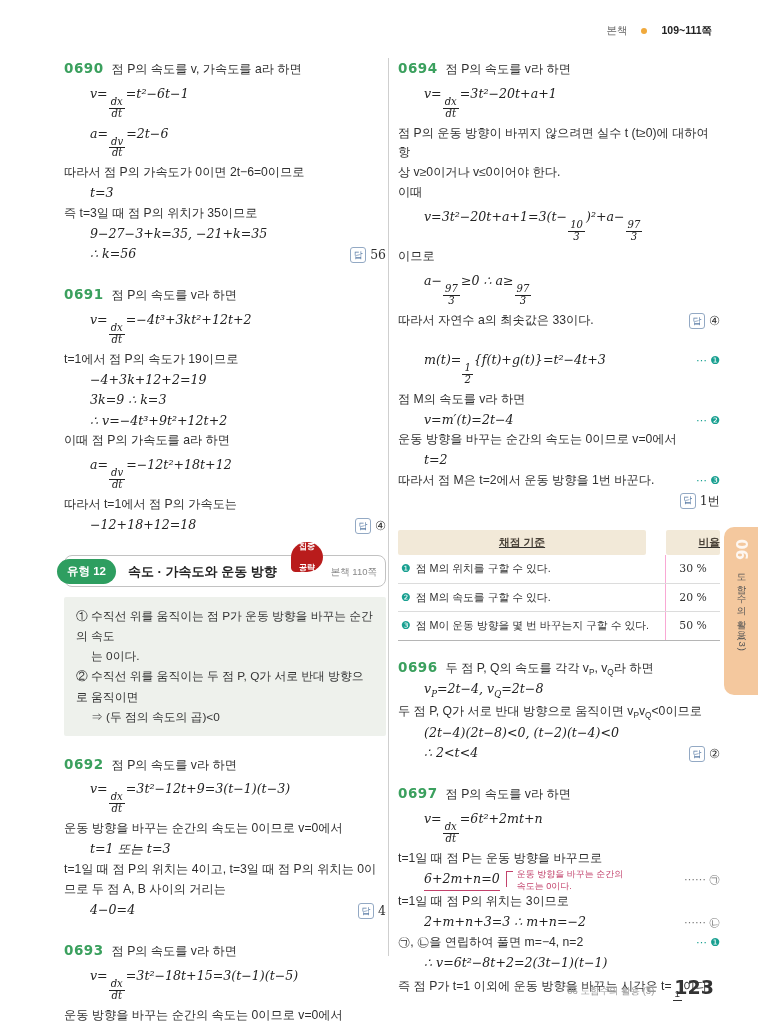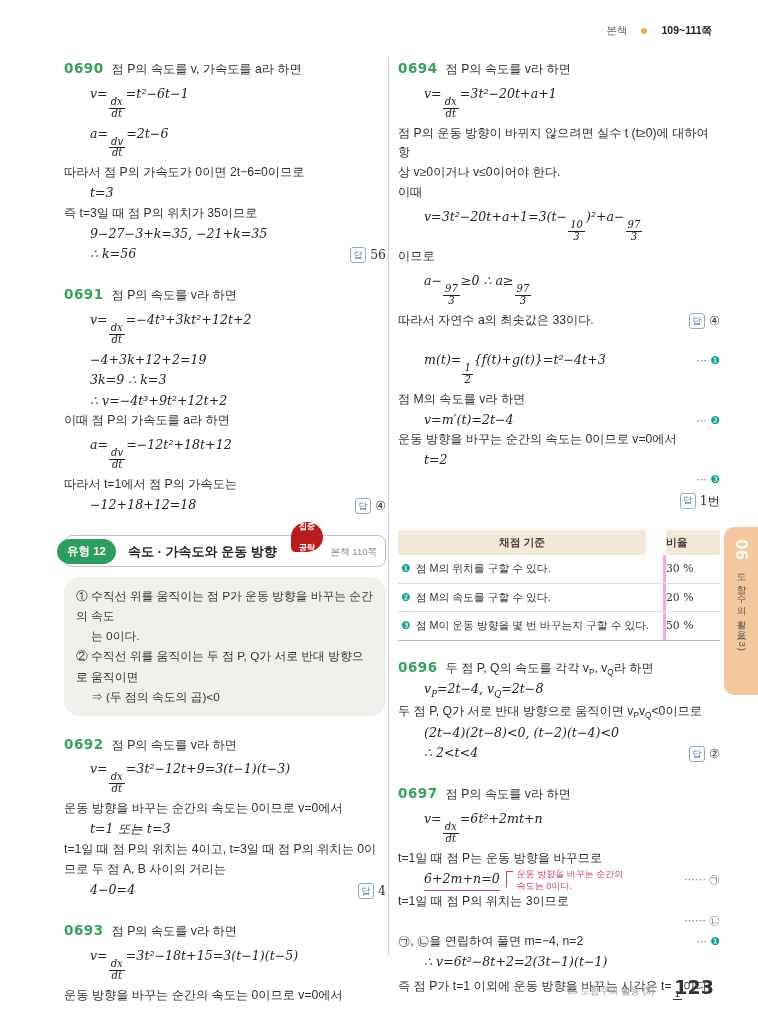--- a/index.html
+++ b/index.html
@@ -32,33 +32,33 @@
   
   .type-head{position:relative;border:1px solid #c2c2c2;border-radius:8px;height:30px;
       display:flex;align-items:center;margin:6px 0 10px;background:#fff;}
   .type-badge{background:#2e9e60;color:#fff;border-radius:14px;padding:3px 10px;font-size:11.5px;
       font-weight:bold;margin-left:-8px;margin-right:12px;white-space:nowrap;}
   .type-title{font-weight:bold;font-size:13px;color:#222;}
   .tag-badge{position:absolute;right:62px;top:-14px;background:#b91c1c;color:#fff;border-radius:50% 50% 50% 14%;
       width:32px;height:30px;display:flex;flex-direction:column;align-items:center;justify-content:space-between;
       font-size:8px;line-height:1.2;font-weight:bold;}
   .type-ref{position:absolute;right:8px;font-size:9.5px;color:#888;}
-  .type-body{background:#eef1ec;border-radius:16px;padding:9px 12px;font-size:11.8px;
+  .type-body{background:#eef1ec;border-radius:2px;padding:9px 12px;font-size:11.8px;
       line-height:1.7;color:#333;margin-bottom:18px;}
   .type-body .ind{padding-left:15px;}
   
   .gtable{margin:4px 0 16px;font-size:10.8px;}
-  .thead{display:flex;gap:20px;}
+  .thead{display:flex;gap:20px;text-decoration:underline;}
   .th1{flex:1;background:#f2e9d8;text-align:center;padding:4px 0;font-weight:bold;color:#4a4238;border-radius:2px;}
-  .th2{width:54px;background:#f2e9d8;text-align:left;padding:4px 0;font-weight:bold;color:#4a4238;border-radius:2px;}
+  .th2{width:54px;background:#f2e9d8;text-align:right;padding:4px 0;font-weight:bold;color:#4a4238;border-radius:2px;}
   .trow{display:flex;border-bottom:1px solid #dcdcdc;align-items:center;}
   .trow:last-child{border-bottom:1px solid #b5b5b5;}
   .tn{color:#19a091;margin:0 5px 0 3px;}
   .tt{flex:1;padding:5px 0;color:#333;}
-  .tp{width:54px;text-align:left;border-left:3px solid #f9a8d4;padding:5px 0;color:#333;
+  .tp{width:54px;text-align:center;border-left:1px solid #f9a8d4;padding:5px 0;color:#333;
       font-family:"DejaVu Serif",serif;}
   
   .eq-red{font-family:"DejaVu Serif",serif;font-style:italic;font-size:12.6px;color:#222;
       border-bottom:1.5px solid #c2416b;margin-left:26px;padding-bottom:1px;}
   .note-bracket{width:6px;height:15px;border-left:1.5px solid #c2416b;border-top:1.5px solid #c2416b;
       margin:2px 4px 0 6px;align-self:flex-start;}
   .note-text{font-size:9px;line-height:1.35;color:#c2416b;align-self:flex-start;margin-top:-1px;}
   .note-text span{display:block;}
   
   .side-tab{position:absolute;right:0;top:527px;width:34px;height:168px;background:#f4c89e;
@@ -128,20 +128,23 @@
         <span class="pnum">0691</span>
         <span class="tx">점 P의 속도를 v라 하면</span>
       </div>
     <div class="ln tall">
         <span class="m">v=<span class="fr">
             <span class="fn">dx</span>
             <span class="fd">dt</span>
           </span>=−4t³+3kt²+12t+2</span>
       </div>
     <div class="ln">
+        <span class="tx">t=1에서 점 P의 속도가 19이므로</span>
+      </div>
+    <div class="ln">
         <span class="m">−4+3k+12+2=19</span>
       </div>
     <div class="ln">
         <span class="m">3k=9  ∴ k=3</span>
       </div>
     <div class="ln">
         <span class="m">∴ v=−4t³+9t²+12t+2</span>
       </div>
     <div class="ln">
         <span class="tx">이때 점 P의 가속도를 a라 하면</span>
@@ -299,20 +302,21 @@
         <span class="m">v=m′(t)=2t−4</span>
         <span class="mark">⋯ ❷</span>
       </div>
     <div class="ln">
         <span class="tx">운동 방향을 바꾸는 순간의 속도는 0이므로 v=0에서</span>
       </div>
     <div class="ln">
         <span class="m">t=2</span>
       </div>
     <div class="ln">
+        <span class="tx">따라서 점 M은 t=2에서 운동 방향을 1번 바꾼다.</span>
         <span class="mark">⋯ ❸</span>
       </div>
     <div class="ln">
         <span class="ansr">
           <span class="ansicon">답</span>
           <span class="ansv">1번</span>
         </span>
       </div>
   </section>
 
@@ -381,20 +385,21 @@
       <span class="note-text">
           <span>운동 방향을 바꾸는 순간의</span>
           <span>속도는 0이다.</span>
         </span>
       <span class="ref">⋯⋯ ㉠</span>
     </div>
     <div class="ln">
         <span class="tx">t=1일 때 점 P의 위치는 3이므로</span>
       </div>
     <div class="ln">
+        <span class="m">2+m+n+3=3  ∴ m+n=−2</span>
         <span class="ref">⋯⋯ ㉡</span>
       </div>
     <div class="ln">
         <span class="tx">㉠, ㉡을 연립하여 풀면  m=−4, n=2</span>
         <span class="mark">⋯ ❶</span>
       </div>
     <div class="ln">
         <span class="m">∴ v=6t²−8t+2=2(3t−1)(t−1)</span>
       </div>
     <div class="ln tall">

